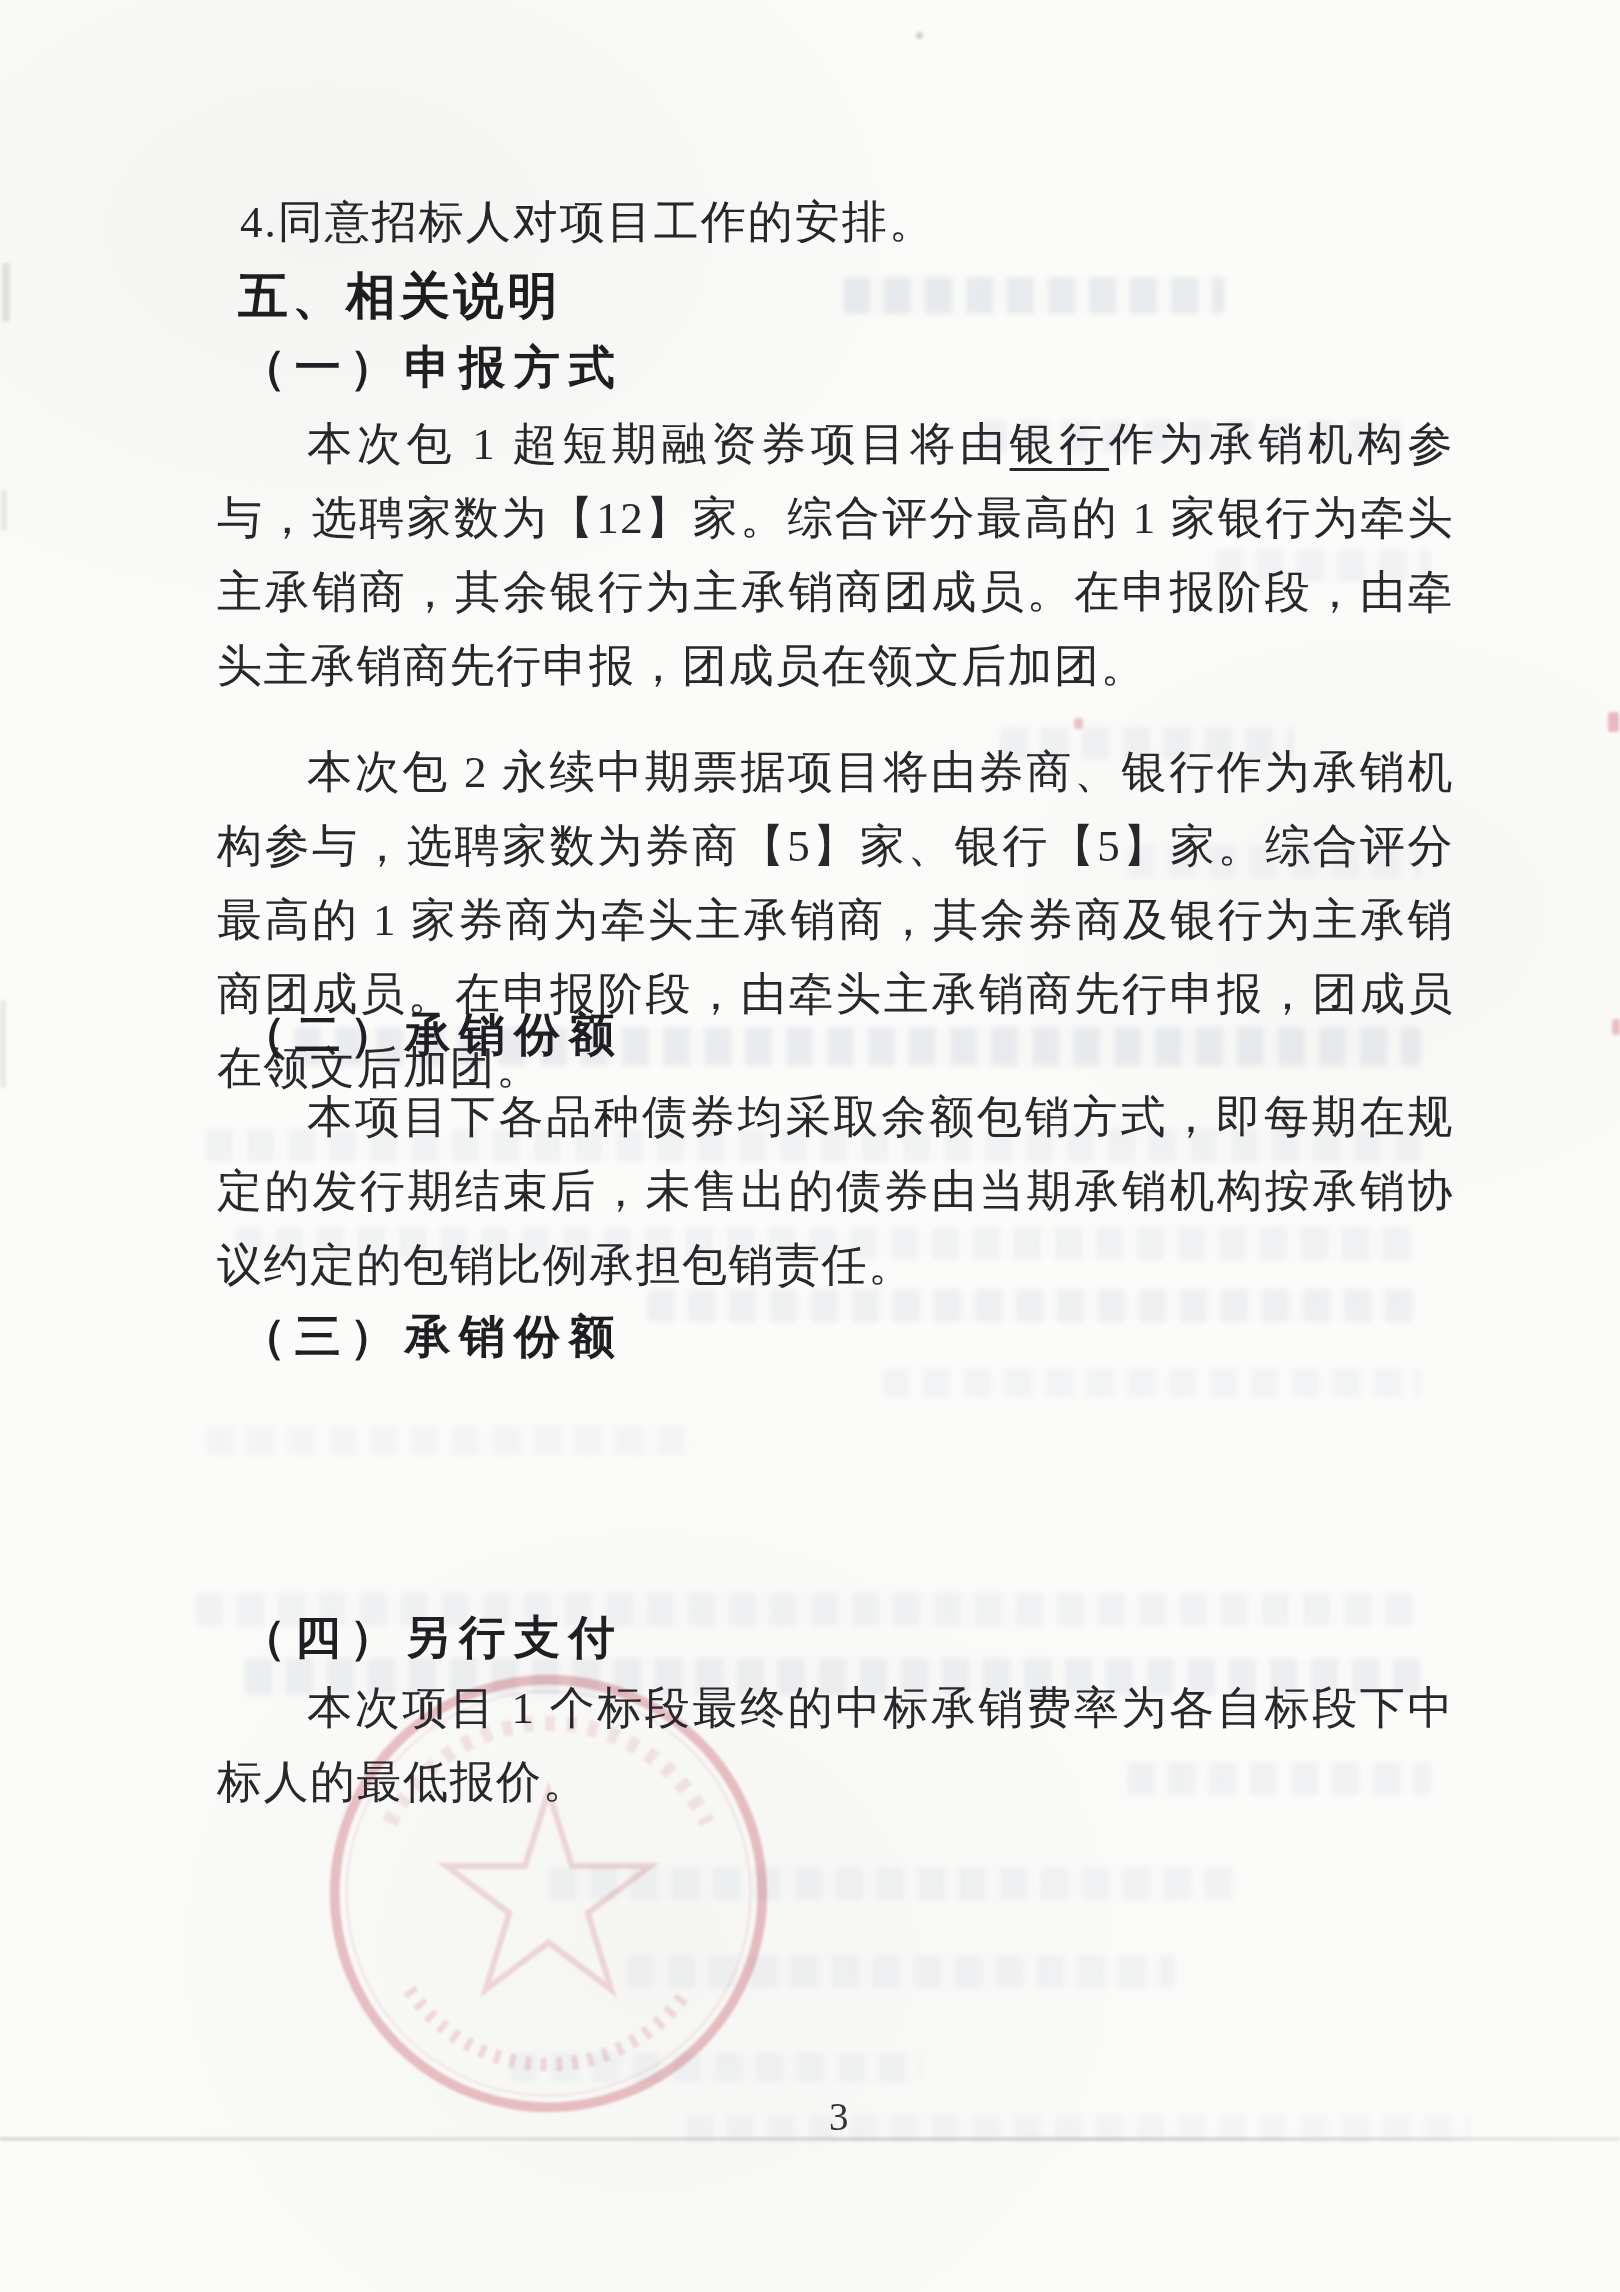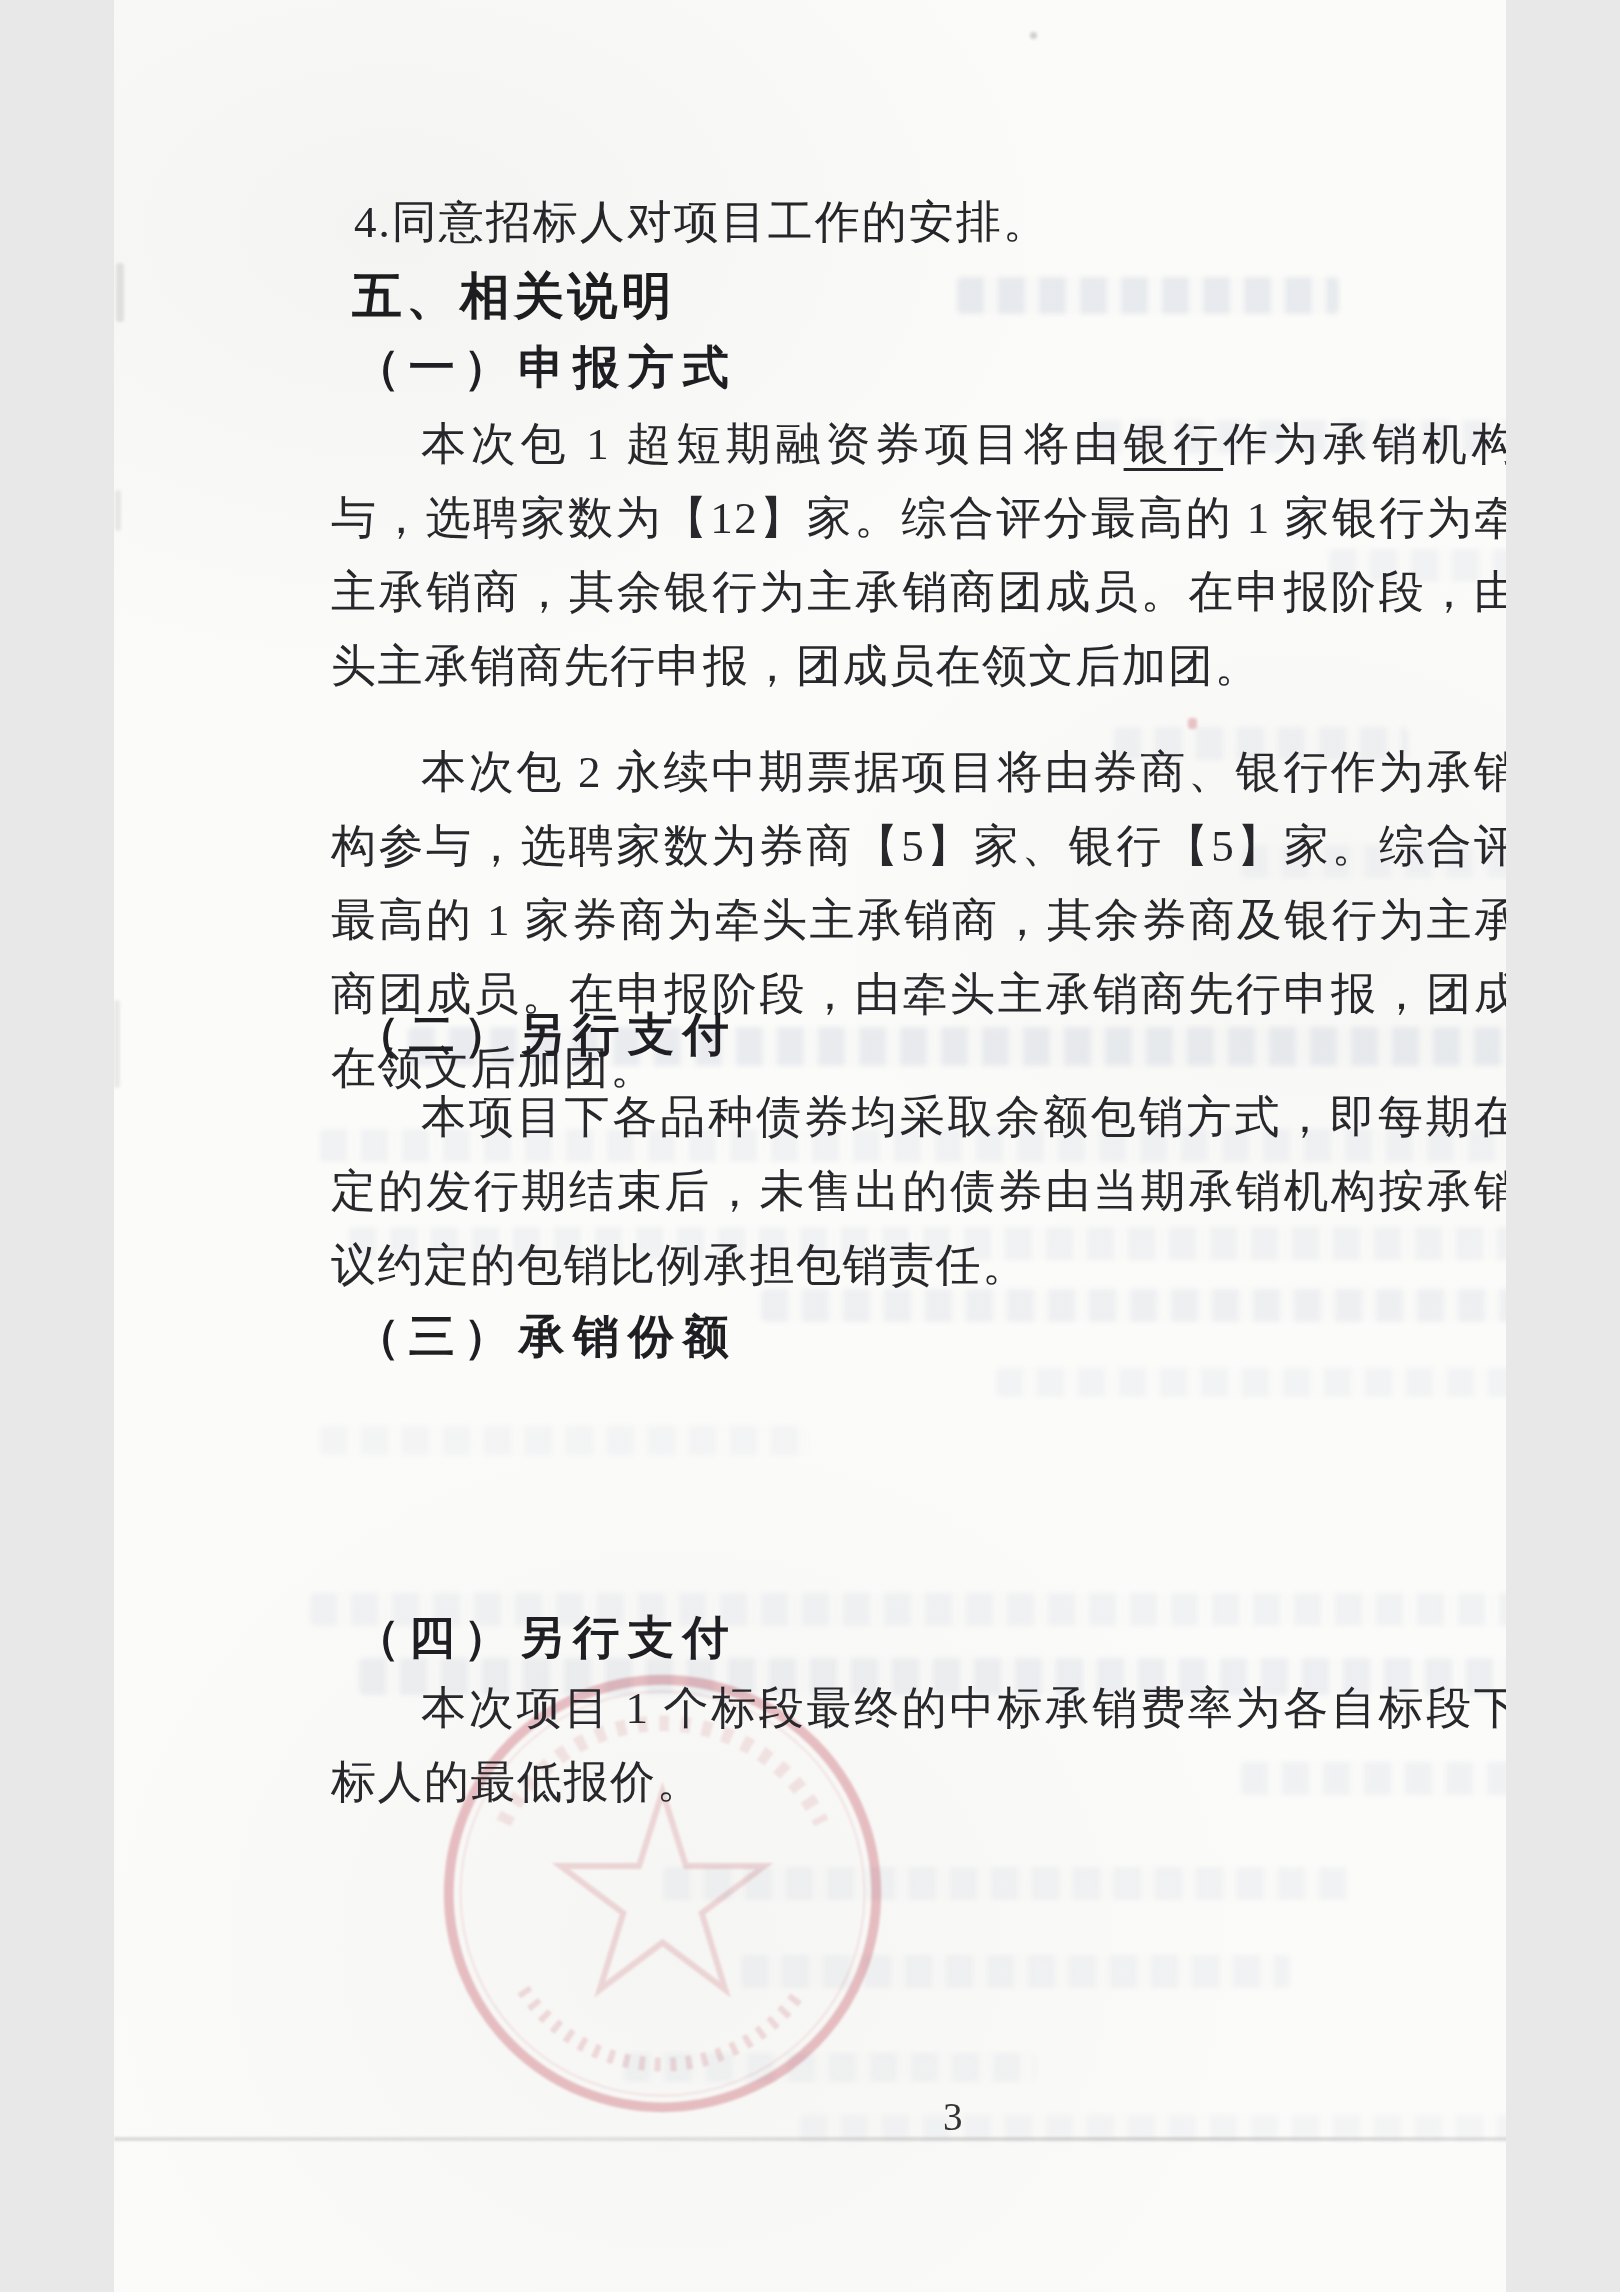--- a/index.html
+++ b/index.html
@@ -1,18 +1,18 @@
 <!DOCTYPE html>
 <html><head>
 <meta charset="utf-8">
 <style>
   html,body{margin:0;padding:0;background:#e8e8e8;}
   .page{
     position:relative;
-    width:1392px;height:2293px;
+    width:1620px;height:2293px;
     margin:0 auto;
     background-color:#fbfbf9;
     background-image:
       radial-gradient(1176px 784px at 20% 10%, rgba(230,230,228,.35), rgba(0,0,0,0) 60%),
       radial-gradient(882px 686px at 85% 40%, rgba(235,235,233,.3), rgba(0,0,0,0) 60%),
       radial-gradient(980px 882px at 40% 85%, rgba(232,232,230,.3), rgba(0,0,0,0) 65%);
     overflow:hidden;
     font-family:"Liberation Serif", serif;
     color:#26262a;
   }
@@ -105,21 +105,21 @@
     </svg>
   </div>
 
   <div class="txt clause">4.同意招标人对项目工作的安排。</div>
   <div class="txt h-main">五、相关说明</div>
 
   <div class="txt h-sub h-sub1">（一）申报方式</div>
   <div class="para p-s1a"><span>本次包 1 超短期融资券项目将由</span><span class="u">银行</span><span>作为承销机构参与，选聘家数为【12】家。综合评分最高的 1 家银行为牵头主承销商，其余银行为主承销商团成员。在申报阶段，由牵头主承销商先行申报，团成员在领文后加团。</span></div>
   <div class="para p-s1b">本次包 2 永续中期票据项目将由券商、银行作为承销机构参与，选聘家数为券商【5】家、银行【5】家。综合评分最高的 1 家券商为牵头主承销商，其余券商及银行为主承销商团成员。在申报阶段，由牵头主承销商先行申报，团成员在领文后加团。</div>
 
-  <div class="txt h-sub h-sub2">（二）另行支付</div>
+  <div class="txt h-sub h-sub2">（二）承销份额</div>
   <div class="para p-s2a">本项目下各品种债券均采取余额包销方式，即每期在规定的发行期结束后，未售出的债券由当期承销机构按承销协议约定的包销比例承担包销责任。</div>
 
   <div class="txt h-sub h-sub3">（三）承销份额</div>
 
   <div class="txt h-sub h-sub4">（四）另行支付</div>
   <div class="para p-s4a">本次项目 1 个标段最终的中标承销费率为各自标段下中标人的最低报价。</div>
 
   <div class="txt pagenum">3</div>
 
   <div class="scanline"></div>

